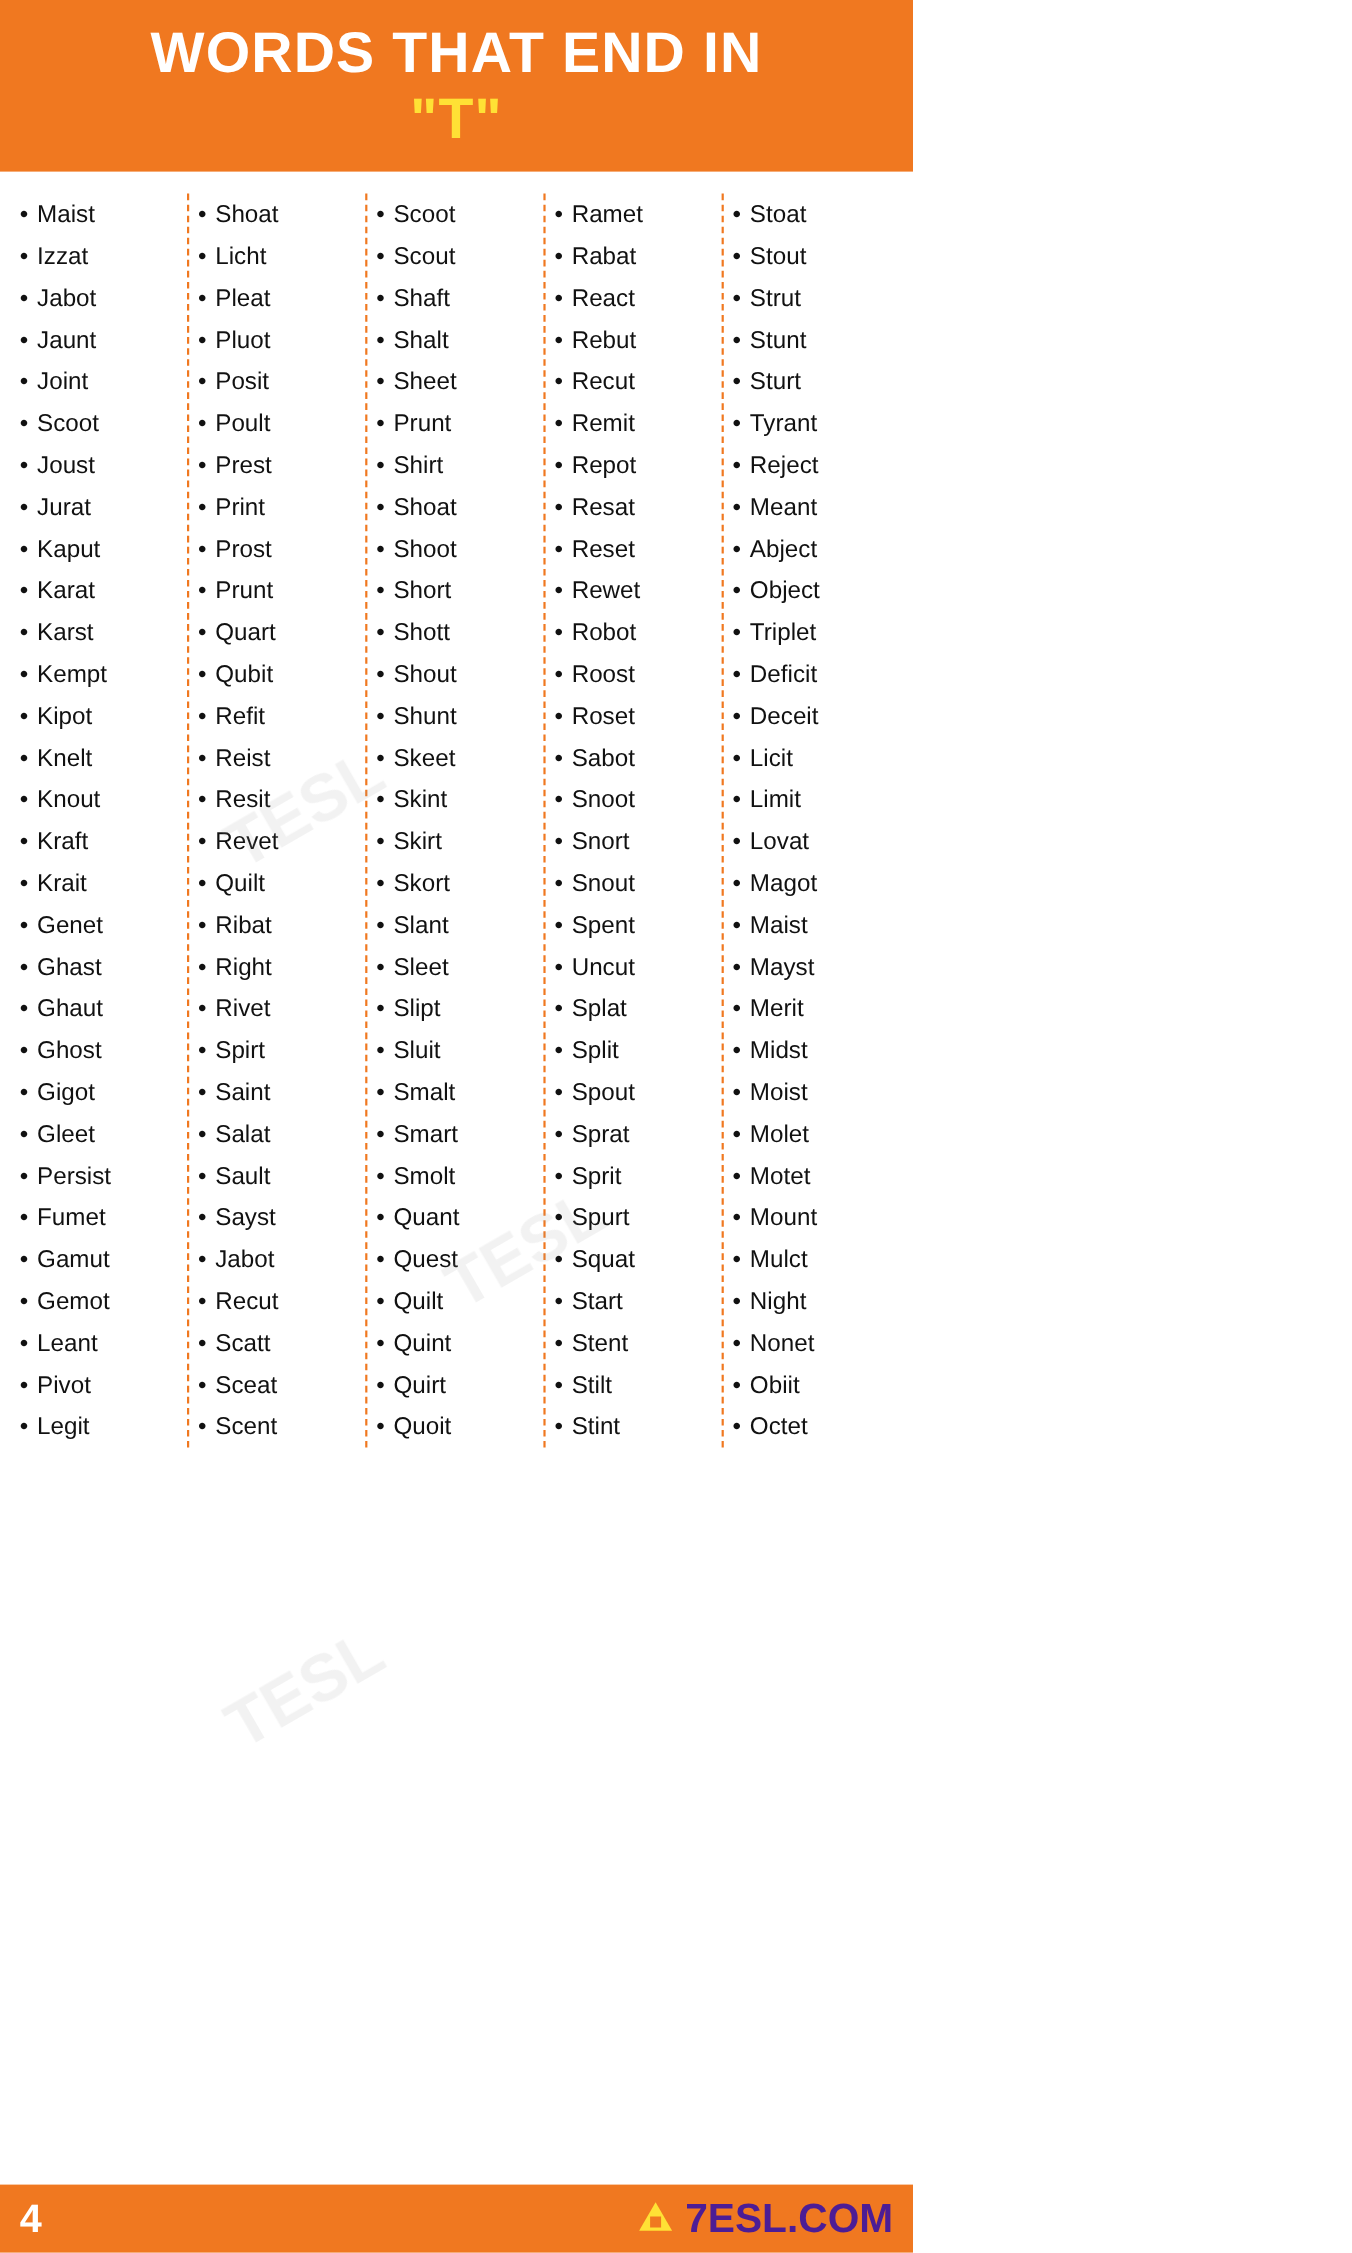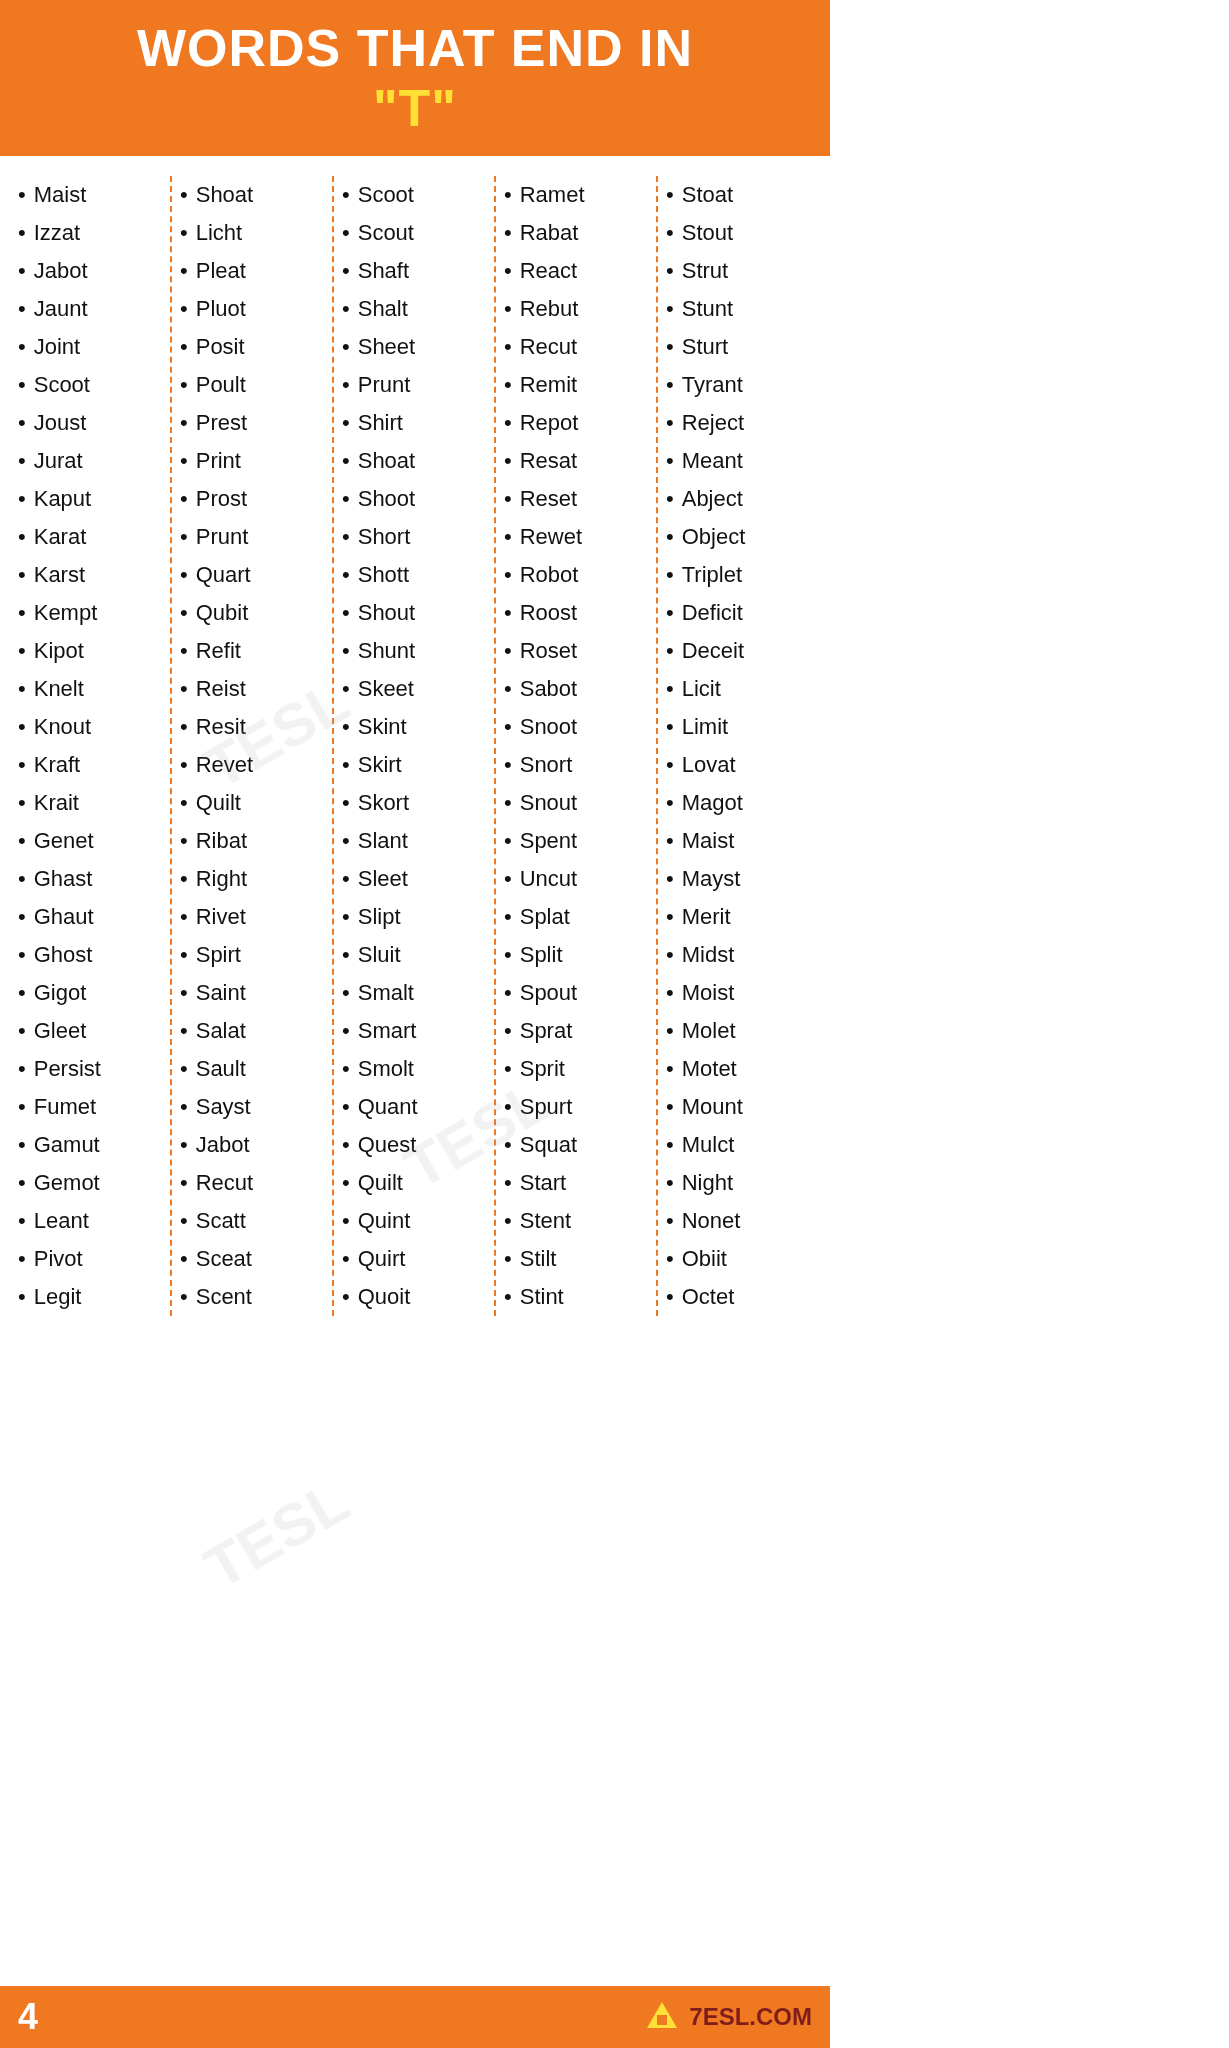--- a/index.html
+++ b/index.html
@@ -96,23 +96,23 @@
       align-items: center;
       gap: 8px;
     }
 
     .footer-logo-icon {
       width: 38px;
       height: 38px;
     }
 
     .footer-logo-text {
-      font-size: 24px;
+      font-size: 37px;
       font-weight: 900;
-      color: #7f1d1d;
+      color: #4c1d95;
     }
 
     
     .watermark {
       position: fixed;
       pointer-events: none;
       opacity: 0.13;
       font-size: 60px;
       font-weight: 900;
       color: #999;

